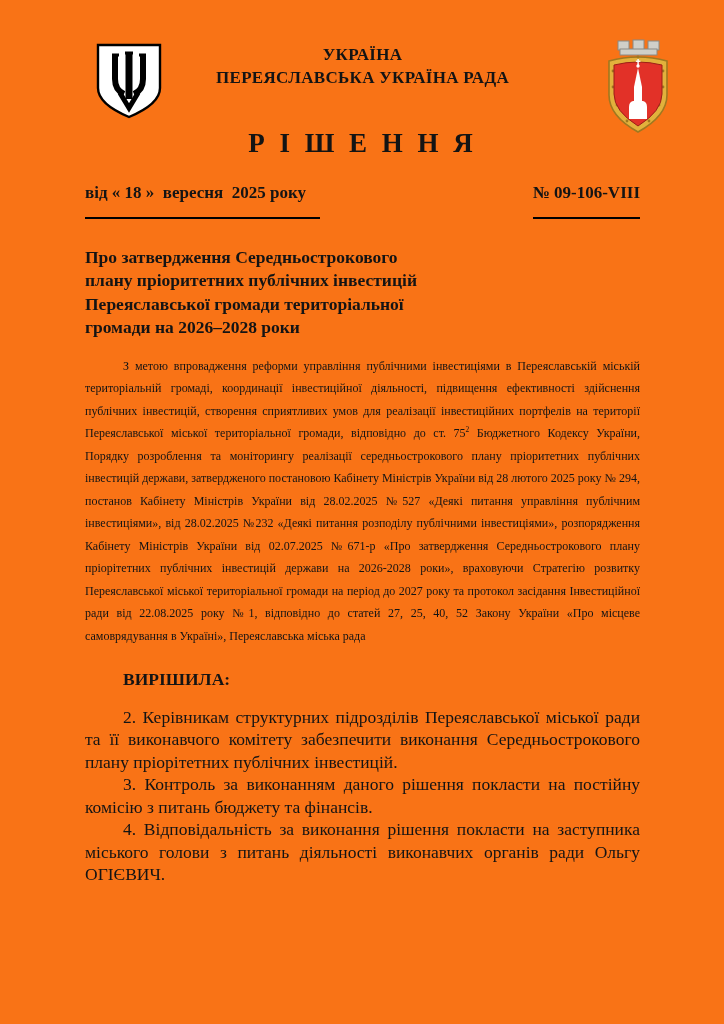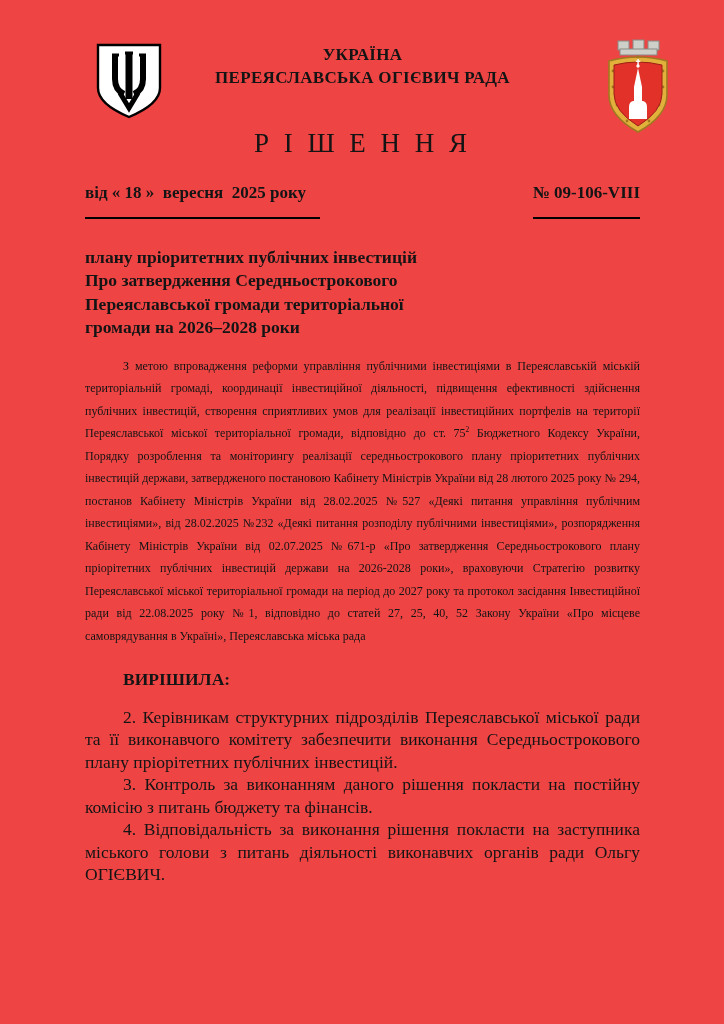--- a/index.html
+++ b/index.html
@@ -2,37 +2,37 @@
 <html><head>
 <meta charset="utf-8">
 <style>
   html, body { margin: 0; padding: 0; background: #ffffff; }
   .page {
     position: relative;
     width: 724px;
     height: 1024px;
     box-sizing: border-box;
     padding: 40px 84px 0 85px;
-    background: #ef4444;
+    background: #f97316;
     font-family: "Liberation Serif", "DejaVu Serif", serif;
     color: #141414;
     overflow: hidden;
   }
   .emblem-left  { position: absolute; top: 42px; left: 94px; }
   .emblem-right { position: absolute; top: 37px; left: 605px; }
 
   .header-text { text-align: center; padding-top: 4px; line-height: 1.34; }
   .h-country, .h-council { font-weight: bold; font-size: 17px; letter-spacing: 0.3px; }
   .h-conv { font-size: 16px; }
 
   .doc-title {
     margin: 38px 0 0;
     text-align: center;
     font-size: 27px;
-    font-weight: normal;
+    font-weight: bold;
     letter-spacing: 4px;
     white-space: pre;
   }
 
   .meta-row {
     display: flex;
     justify-content: space-between;
     align-items: baseline;
     margin-top: 24px;
     font-weight: bold;
@@ -96,33 +96,33 @@
       <rect x="29" y="50" width="8" height="15"></rect>
       <path d="M33,31 L29,50 h8 Z"></path>
       <circle cx="33" cy="29" r="1.7"></circle>
       <rect x="32.4" y="22" width="1.4" height="6"></rect>
       <rect x="30.8" y="23.6" width="4.6" height="1.3"></rect>
     </g>
   </svg>
 
   <div class="header-text">
     <div class="h-country">УКРАЇНА</div>
-    <div class="h-council">ПЕРЕЯСЛАВСЬКА  ОГІЄВИЧ РАДА</div>
+    <div class="h-council">ПЕРЕЯСЛАВСЬКА  УКРАЇНА РАДА</div>
   </div>
 
   <div class="doc-title">Р І Ш Е Н Н Я</div>
 
   <div class="meta-row">
     <span class="u date-line">від « 18 »  вересня  2025 року</span>
     <span class="u">№ 09-106-VIII</span>
   </div>
 
   <div class="subject">
+    <div>Про затвердження Середньострокового</div>
     <div>плану пріоритетних публічних інвестицій</div>
-    <div>Про затвердження Середньострокового</div>
     <div>Переяславської громади територіальної</div>
     <div>громади на 2026–2028 роки</div>
   </div>
 
   <p class="body-par"><span>З метою впровадження реформи управління публічними інвестиціями в Переяславській міській територіальній громаді, координації інвестиційної діяльності, підвищення ефективності здійснення публічних інвестицій, створення сприятливих умов для реалізації інвестиційних портфелів на території Переяславської міської територіальної громади, відповідно до ст. 75</span><sup>2</sup><span> Бюджетного Кодексу України, Порядку розроблення та моніторингу реалізації середньострокового плану пріоритетних публічних інвестицій держави, затвердженого постановою Кабінету Міністрів України від 28 лютого 2025 року № 294, постанов Кабінету Міністрів України від 28.02.2025 №527 «Деякі питання управління публічним інвестиціями», від 28.02.2025 №232 «Деякі питання розподілу публічними інвестиціями», розпорядження Кабінету Міністрів України від 02.07.2025 №671-р «Про затвердження Середньострокового плану пріорітетних публічних інвестицій держави на 2026-2028 роки», враховуючи Стратегію розвитку Переяславської міської територіальної громади на період до 2027 року та протокол засідання Інвестиційної ради від 22.08.2025 року №1, відповідно до статей 27, 25, 40, 52 Закону України «Про місцеве самоврядування в Україні», Переяславська міська рада</span></p>
 
   <p class="resolved">ВИРІШИЛА:</p>
 
   <p class="item">2. Керівникам структурних підрозділів Переяславської міської ради та її виконавчого комітету забезпечити виконання Середньострокового плану пріорітетних публічних інвестицій.</p>
   <p class="item">3. Контроль за виконанням даного рішення покласти на постійну комісію з питань бюджету та фінансів.</p>

